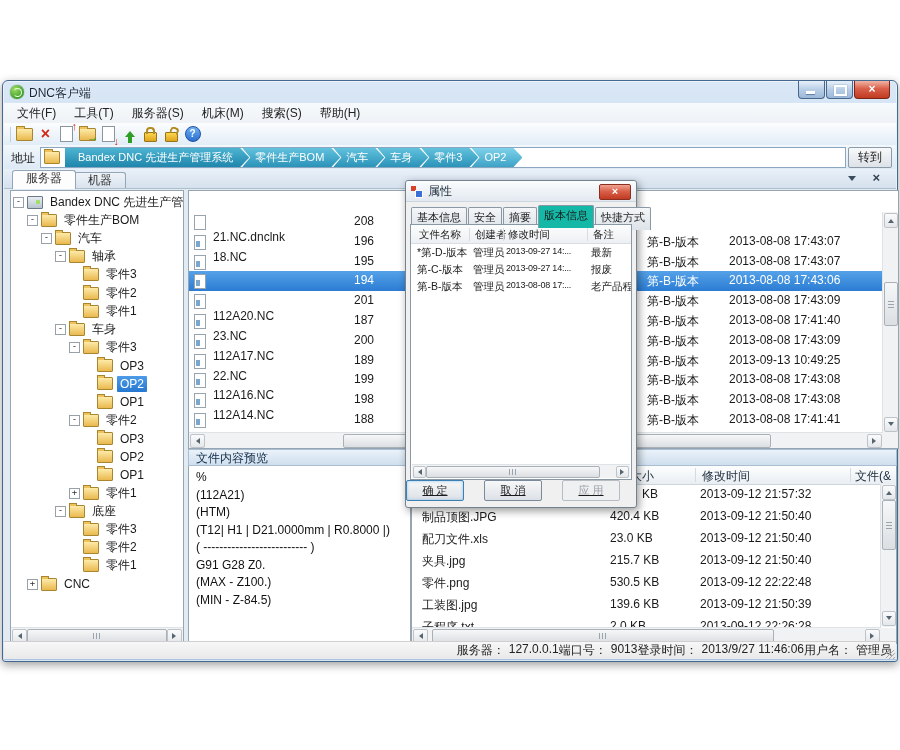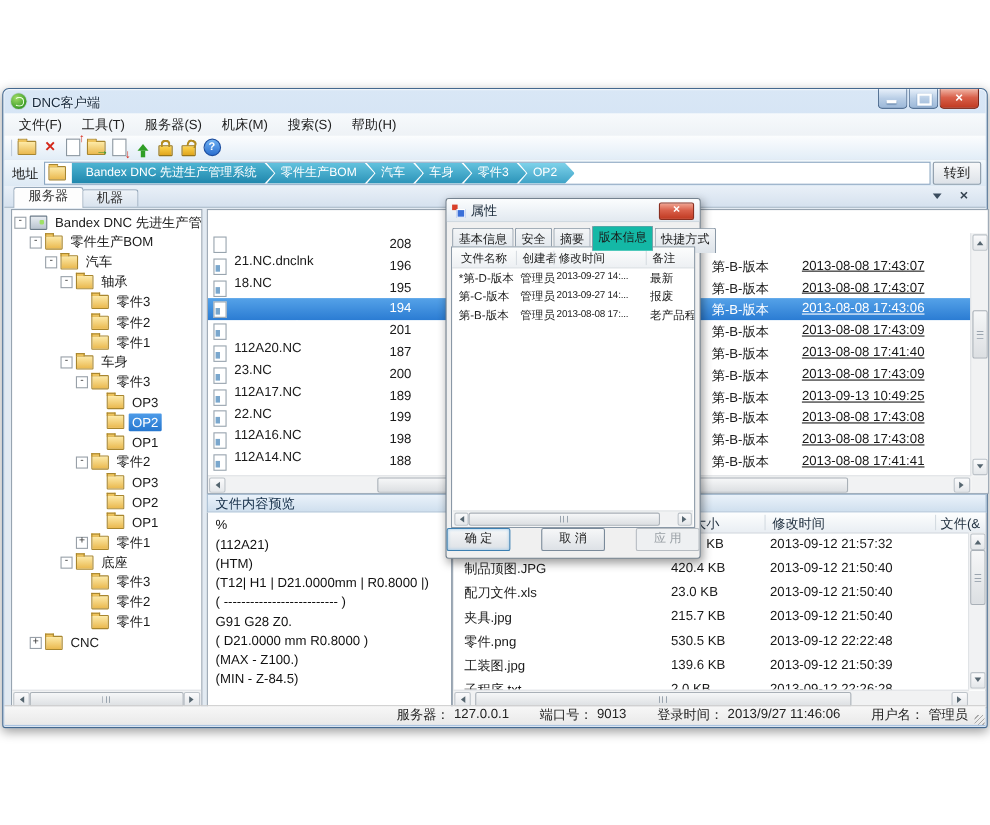--- a/index.html
+++ b/index.html
@@ -109,21 +109,21 @@
   
   .listpanel{position:absolute;left:184px;top:1px;width:709px;height:257px;background:#fff;border:1px solid #97a4b1;overflow:hidden;}
   .lheader{position:absolute;left:0;top:0;right:0;height:20px;background:linear-gradient(#fdfefe,#e9eef3);
     border-bottom:1px solid #cdd5dc;font-size:12px;color:#1c2c3c;}
   .lheader span.hcell{position:absolute;top:3px;}
   .hname{left:24px;}.hid{left:165px;}.hver{left:458px;}.hdate{left:540px;}
   .hsep{position:absolute;top:2px;bottom:2px;width:1px;background:#d4dbe1;}
   .lrows{position:absolute;left:0;top:21px;right:15px;height:218px;overflow:hidden;}
   .frow{position:relative;height:19.8px;font-size:12px;}
   .frow .c{position:absolute;top:2px;white-space:nowrap;}
-  .cn{left:24px;margin-top:16px;}.cid{left:165px;}.cver{left:458px;}.cdate{left:540px;text-decoration:underline;}
+  .cn{left:24px;margin-top:16px;}.cid{left:165px;}.cver{left:458px;}.cdate{left:540px;}
   .fic{position:absolute;left:5px;top:3px;width:10px;height:13px;background:#fff;border:1px solid #98a4ae;}
   .icon-nc .fic::after{content:"";position:absolute;left:1px;top:5px;width:4px;height:6px;background:#7aa7cd;}
   .frow.sel{background:linear-gradient(#55a2e8,#2b7cd3);color:#fff;}
   .list-vsb{position:absolute;right:0;top:21px;width:15px;height:221px;border-left:1px solid #e0e3e6;}
   .list-hsb{position:absolute;left:0;right:15px;bottom:0;height:15px;border-top:1px solid #e0e3e6;}
   .sb-corner{position:absolute;right:0;bottom:0;width:15px;height:15px;background:#f1f2f3;}
   
   .sectionbar{position:absolute;left:184px;top:260px;width:709px;height:17px;
     background:linear-gradient(#eaf2fa,#cfdfee);border:1px solid #a9bed2;
     font-size:12px;color:#122c46;line-height:16px;padding-left:7px;box-sizing:border-box;}
@@ -141,21 +141,21 @@
   .arows{position:absolute;left:0;top:18px;right:15px;height:143px;overflow:hidden;}
   .arow{position:relative;height:22px;font-size:12px;}
   .arow span{position:absolute;top:3px;white-space:nowrap;}
   .an{left:10px;}.asz{left:198px;}.atm{left:288px;}
   .arow.peek .asz{left:230px;}
   .att-vsb{position:absolute;right:0;top:18px;width:15px;height:143px;border-left:1px solid #e0e3e6;}
   .att-hsb{position:absolute;left:0;right:15px;bottom:0;height:15px;border-top:1px solid #e0e3e6;}
   
   .statusbar{position:absolute;left:1px;right:1px;bottom:2px;height:17px;
     background:linear-gradient(#f7f7f7,#e9e9e9);border-top:1px solid #cfcfcf;
-    display:flex;justify-content:flex-end;align-items:center;gap:28px;padding-right:16px;font-size:12px;color:#222;text-align:center;}
+    display:flex;justify-content:flex-end;align-items:center;gap:0;padding-right:4px;font-size:12px;color:#222;text-align:center;}
   .sitem{display:flex;gap:4px;white-space:nowrap;}
   .grip{position:absolute;right:2px;bottom:2px;width:9px;height:9px;
     background:repeating-linear-gradient(135deg,transparent 0 2px,#a8a8a8 2px 3px);}
   
   .dialog{position:absolute;left:405px;top:180px;width:230px;height:326px;background:#f0f0f0;
     border:1px solid #74828f;border-radius:3px;box-shadow:2px 3px 9px rgba(0,0,0,.4);z-index:40;}
   .dtitle{position:absolute;left:0;top:0;right:0;height:20px;border-radius:3px 3px 0 0;
     background:linear-gradient(#fbfdfe,#e2e9f0);border-bottom:1px solid #cdd6de;font-size:12px;line-height:20px;padding-left:22px;color:#1a2a3a;}
   .dicon{position:absolute;left:5px;top:5px;width:11px;height:11px;}
   .dicon::before{content:"";position:absolute;left:0;top:0;width:5px;height:5px;background:#d8402a;}
@@ -169,21 +169,21 @@
   .dtab.active{background:#14b8a6;top:0;padding-bottom:5px;z-index:2;}
   .dpage{position:absolute;left:4px;top:43px;right:4px;height:254px;background:#fff;border:1px solid #8a98a6;overflow:hidden;}
   .dthead{position:relative;height:18px;background:linear-gradient(#fcfdfd,#edf0f3);border-bottom:1px solid #d7dde2;font-size:10.5px;color:#222;}
   .dthead span{position:absolute;top:3px;}
   .dh0{left:8px;}.dh1{left:64px;}.dh2{left:97px;}.dh3{left:182px;}
   .dsep{position:absolute;top:2px;bottom:2px;width:1px;background:#d8dde2;}
   .drow{position:relative;height:17px;font-size:10.5px;color:#222;white-space:nowrap;}
   .drow span{position:absolute;top:2px;}
   .dc0{left:6px;}.dc1{left:62px;}.dc2{left:95px;font-size:9px;letter-spacing:-.2px;top:3px;}.dc3{left:180px;}
   .dhsb{position:absolute;left:1px;right:1px;bottom:1px;height:13px;background:#f1f2f3;border-top:1px solid #e0e3e6;}
-  .dbuttons{position:absolute;left:0;right:0;bottom:6px;display:flex;justify-content:space-between;gap:5px;}
+  .dbuttons{position:absolute;left:0;right:0;bottom:6px;display:flex;justify-content:flex-start;gap:20px;text-decoration:underline;}
   .dbtn{width:56px;height:19px;font-size:11px;border:1px solid #7a8a9a;border-radius:2px;
     background:linear-gradient(#f6f7f8,#dde1e6);text-align:center;line-height:18px;color:#222;}
   .dbtn.ok{border-color:#3c7fb1;box-shadow:0 0 3px #8ec4ea inset;}
   .dbtn.disabled{color:#9aa0a6;border-color:#b6bcc2;background:#eef0f2;}
 </style>
 </head>
 <body>
 
 <div class="win">
 
@@ -501,21 +501,20 @@
     <div class="sectionbar">文件内容预览</div>
 
     <div class="previewpanel">
 
     <div class="pline">%</div>
         <div class="pline">(112A21)</div>
         <div class="pline">(HTM)</div>
         <div class="pline">(T12| H1 | D21.0000mm | R0.8000 |)</div>
         <div class="pline">( -------------------------- )</div>
         <div class="pline">G91 G28 Z0.</div>
-        <div class="pline">( D21.0000 mm R0.8000 )</div>
         <div class="pline">(MAX - Z100.)</div>
         <div class="pline">(MIN - Z-84.5)</div>
       </div>
 
     <div class="attachpanel">
       <div class="aheader">
         <span class="hcell ahsize">大小</span>
         <span class="hcell ahtime">修改时间</span>
         <span class="hcell ahfile">文件(&amp;</span>
         <span class="hsep" style="left:193px;"></span>

